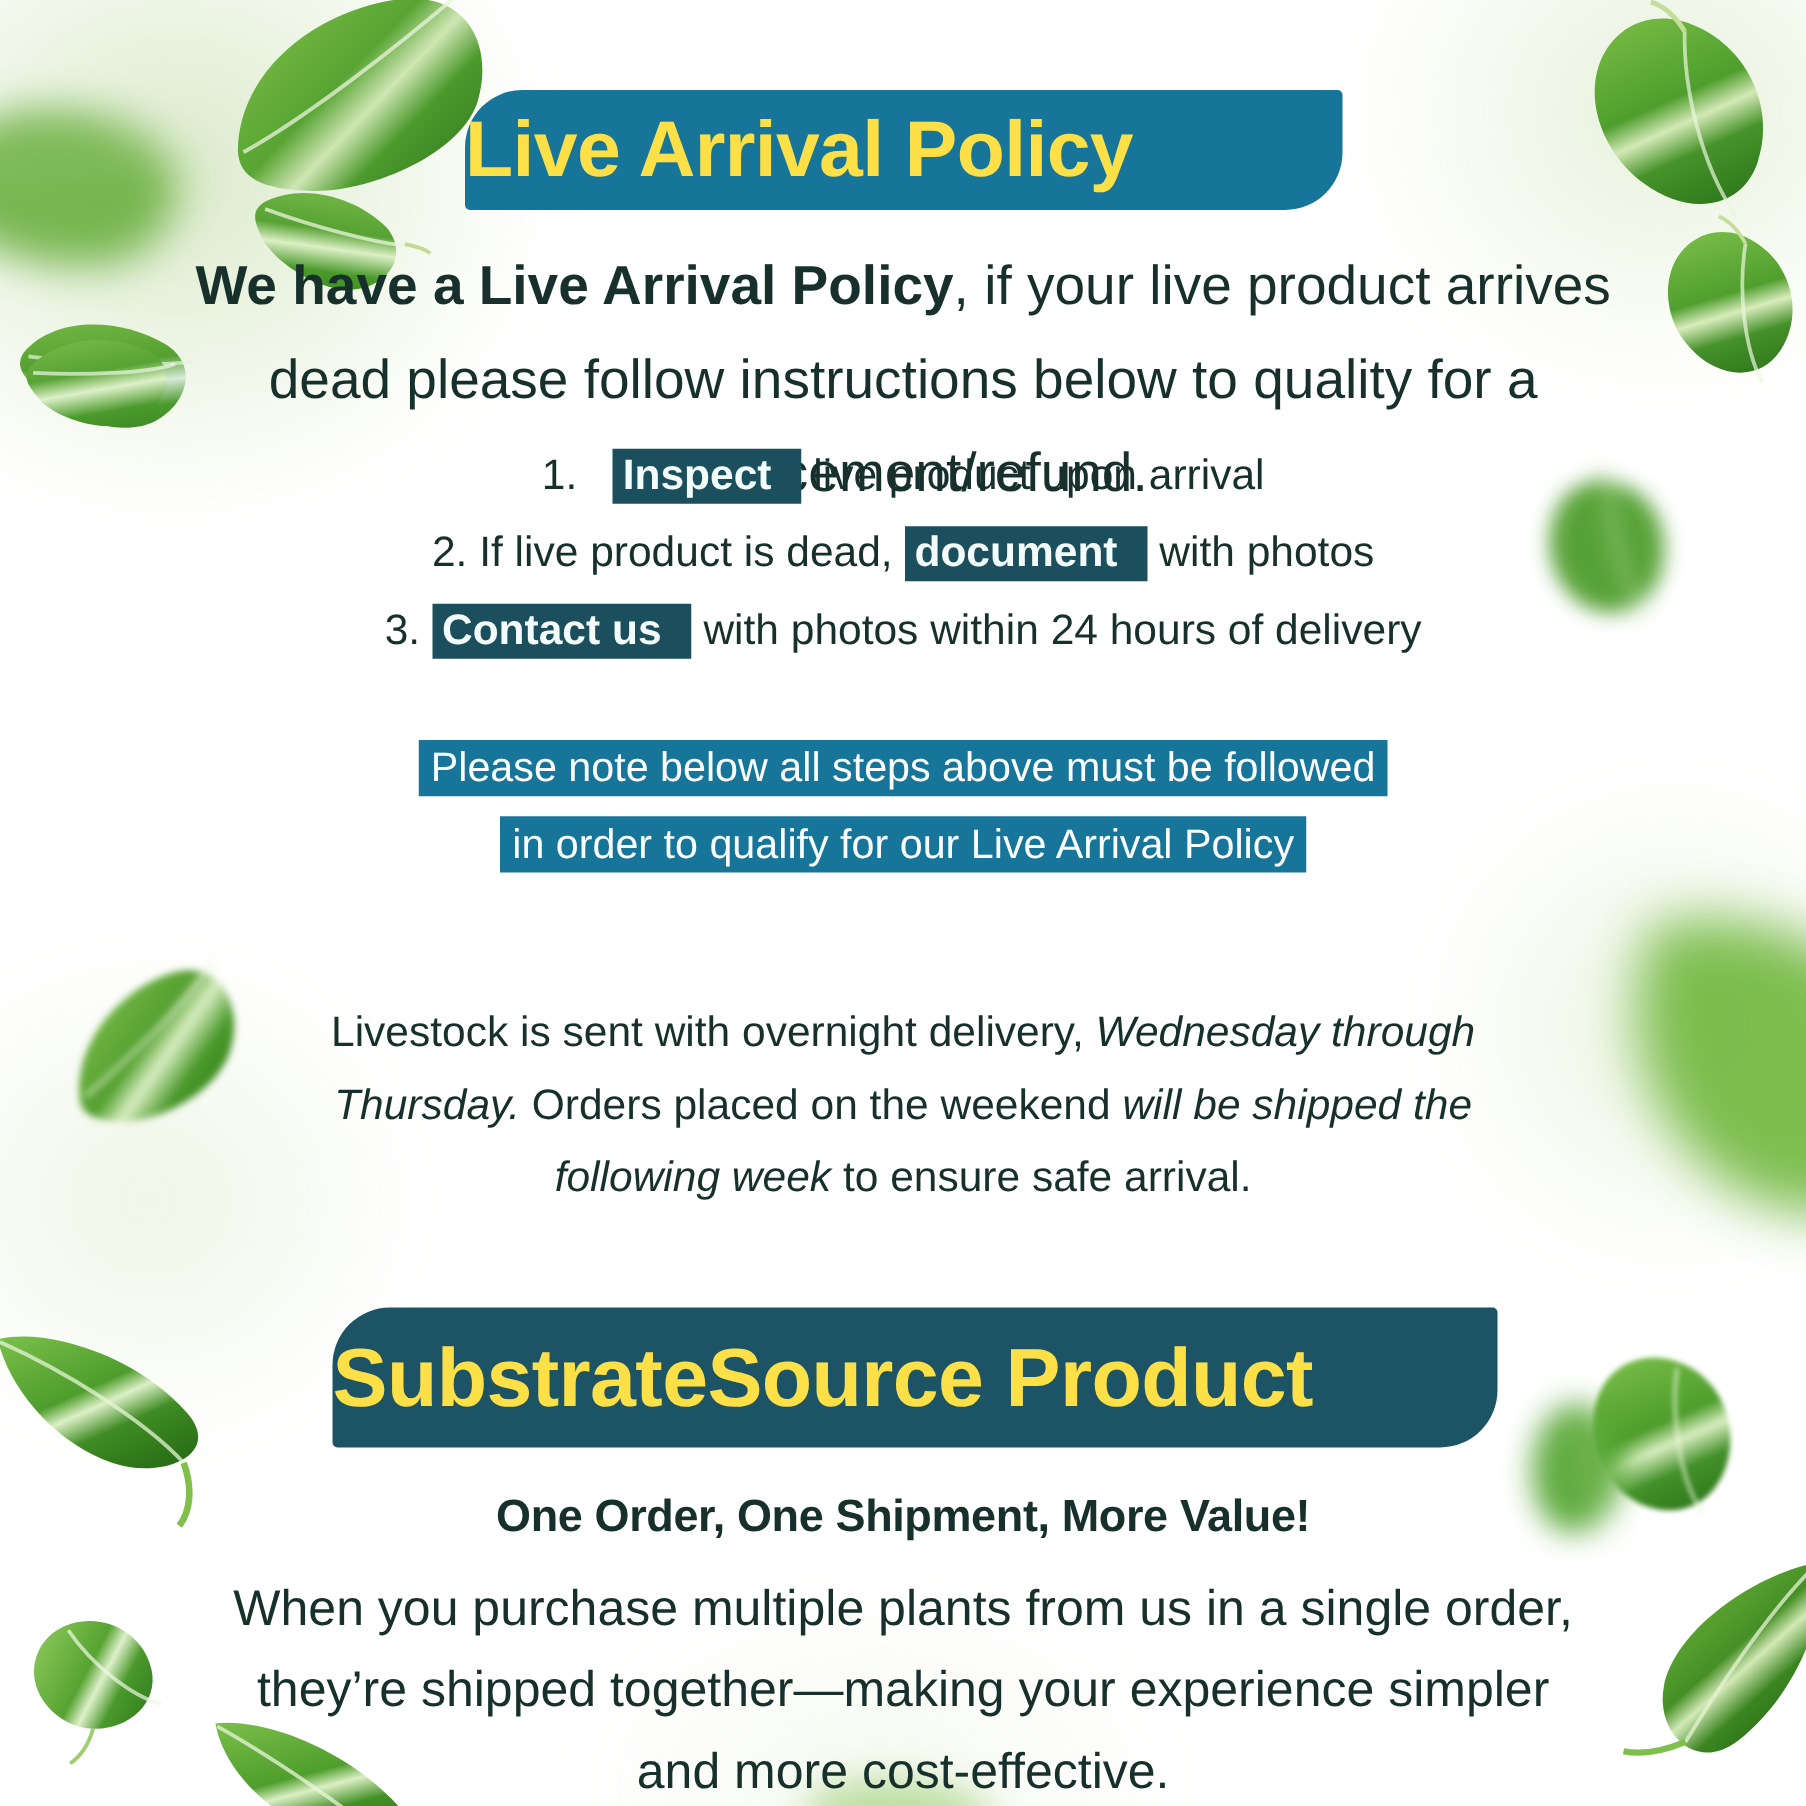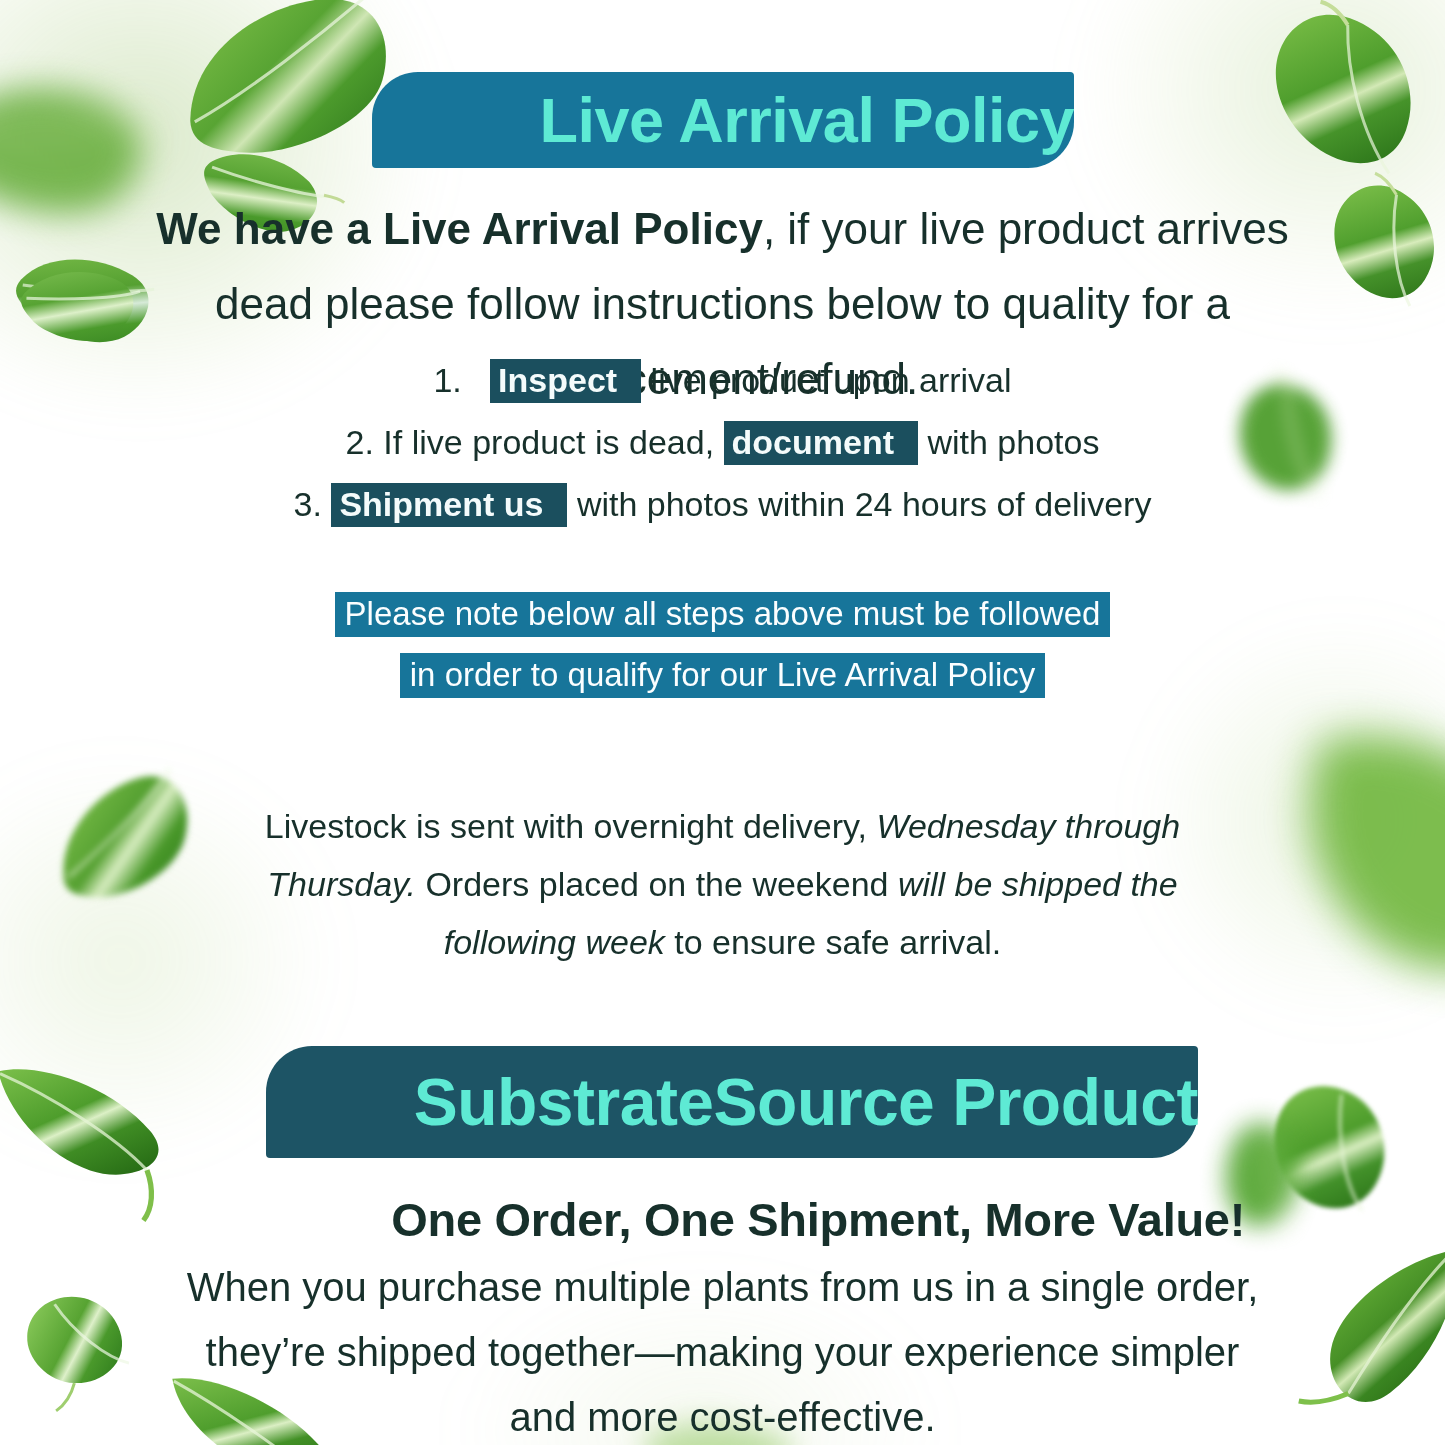--- a/index.html
+++ b/index.html
@@ -69,22 +69,22 @@
   .content {
     position: absolute;
     inset: 0;
     z-index: 5;
   }
 
   .banner {
     position: absolute;
     display: flex;
     align-items: center;
-    justify-content: flex-end;
-    color: #5eead4;
+    justify-content: flex-start;
+    color: #fde047;
     font-weight: 700;
     letter-spacing: -0.5px;
     white-space: nowrap;
   }
   .banner.primary {
     background: #17759a;
     border-radius: 46px 4px 46px 4px;
   }
   .banner.secondary {
     background: #1d5465;
@@ -162,23 +162,23 @@
     width: 1045px;
     font-size: 34px;
     line-height: 1.70;
   }
   #ship-para .em { font-style: italic; }
 
   #value-heading {
     position: absolute;
     left: 200px; top: 1192px;
     width: 1045px;
-    text-align: right;
+    text-align: center;
     color: #17302b;
-    font-size: 47px;
+    font-size: 36px;
     font-weight: 700;
     letter-spacing: -0.3px;
     white-space: nowrap;
   }
 
   #value-para {
     left: 170px; top: 1255px;
     width: 1105px;
     font-size: 40px;
     line-height: 1.62;
@@ -467,21 +467,21 @@
 
       <div class="step">
         <span>2.</span>
         <span>If live product is dead,</span>
         <span class="hl-dark">document</span>
         <span>with photos</span>
       </div>
 
       <div class="step">
         <span>3.</span>
-        <span class="hl-dark">Shipment us</span>
+        <span class="hl-dark">Contact us</span>
         <span>with photos within 24 hours of delivery</span>
       </div>
 
     </div>
 
     <div id="note-block">
       <span class="note-line"><span class="hl-mid">Please note below all steps above must be followed</span></span>
       <span class="note-line"><span class="hl-mid">in order to qualify for our Live Arrival Policy</span></span>
     </div>
 

